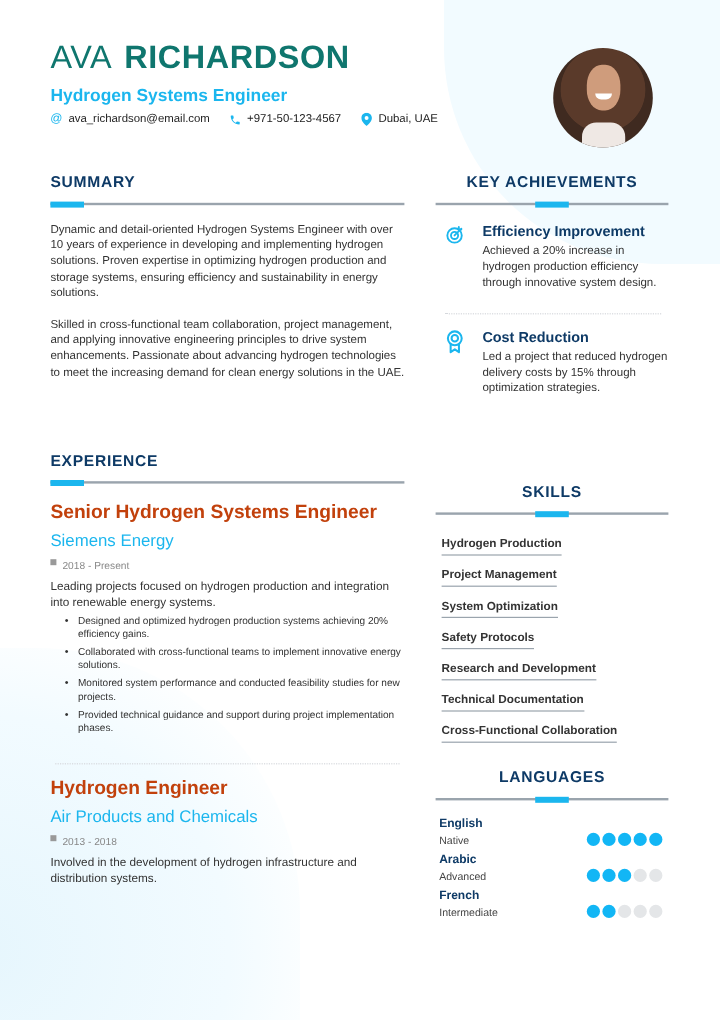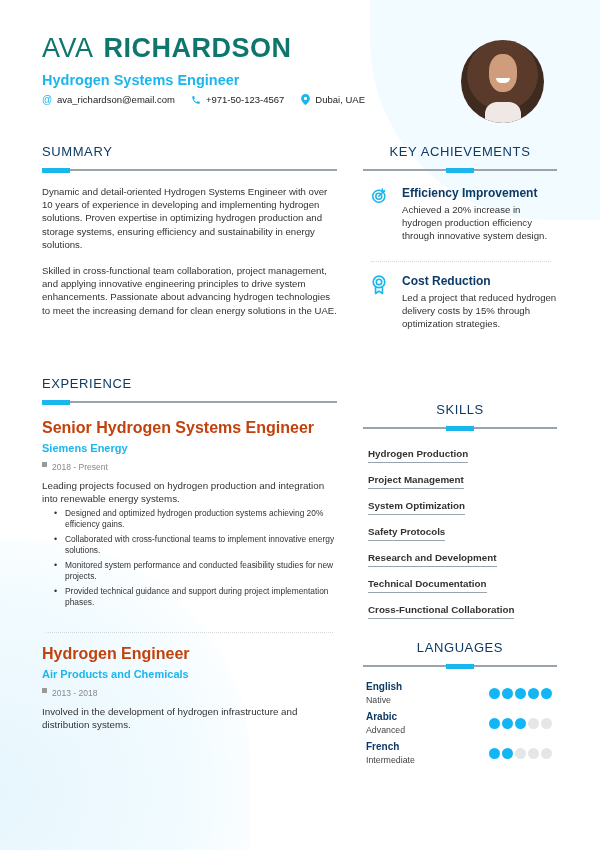--- a/index.html
+++ b/index.html
@@ -34,37 +34,37 @@
     .photo {
       position: absolute; left: 461px; top: 40px; width: 83px; height: 83px; border-radius: 50%;
       background: radial-gradient(circle at 50% 42%, #d9a888 0 20%, #5a3a2a 21% 55%, #3f2a20 56% 100%);
       overflow: hidden;
     }
     .photo .face { position: absolute; left: 28px; top: 14px; width: 28px; height: 38px; border-radius: 45%; background: #cf9c7c; }
     .photo .smile { position: absolute; left: 35px; top: 38px; width: 14px; height: 5px; background: #fff; border-radius: 0 0 8px 8px; }
     .photo .shirt { position: absolute; left: 24px; top: 62px; width: 36px; height: 30px; background: #efe8e4; border-radius: 12px 12px 0 0; }
 
     
-    .sec-title { font-size: 13px; font-weight: 400; color: #0e3a66; letter-spacing: 0.6px; }
+    .sec-title { font-size: 13px; font-weight: 700; color: #0e3a66; letter-spacing: 0.6px; }
     .rule { position: relative; height: 2px; background: #9aa4ad; }
     .rule .accent { position: absolute; top: -1.5px; height: 5px; width: 28px; background: #1bb6ee; }
 
     
     .left { position: absolute; left: 42px; width: 295px; }
     .summary { top: 144px; }
     .summary .rule { margin-top: 10px; }
     .summary .rule .accent { left: 0; }
     .para { font-size: 9.6px; line-height: 13.2px; color: #333; margin-top: 14px; }
 
     .experience { top: 376px; }
     .experience .rule { margin-top: 10px; }
     .experience .rule .accent { left: 0; }
     .job { margin-top: 16px; }
     .job-title { font-size: 16px; font-weight: 700; color: #c2410c; }
-    .company { font-size: 11px; font-weight: 700; color: #1bb6ee; margin-top: 5px; }
+    .company { font-size: 14px; font-weight: 400; color: #1bb6ee; margin-top: 5px; }
     .dates { font-size: 8.5px; color: #888; margin-top: 8px; display: flex; align-items: flex-start; gap: 5px; }
     .dates .cal { width: 5px; height: 5px; background: #999; display: inline-block; }
     .job-desc { font-size: 9.8px; line-height: 13.4px; color: #333; margin-top: 7px; }
     .bullets { list-style: none; margin-top: 2px; padding-left: 12px; }
     .bullets li { position: relative; padding-left: 11px; font-size: 8.4px; line-height: 11px; color: #333; margin-bottom: 4px; }
     .bullets li::before { content: "•"; position: absolute; left: 0; top: 0; color: #333; font-size: 9px; }
     .dotted { border-top: 1px dotted #d5d8dc; margin: 24px 0 0 4px; width: 287px; }
     .job2 { margin-top: 12px; }
 
     
@@ -79,21 +79,21 @@
     .ach-h { font-size: 12px; font-weight: 700; color: #0e3a66; }
     .ach-p { font-size: 9.6px; line-height: 13.2px; color: #333; margin-top: 3px; }
     .ach-sep { border-top: 1px dotted #d5d8dc; margin: 18px 6px 0 8px; }
 
     .skills { top: 402px; }
     .skill-list { margin-top: 14px; padding-left: 5px; }
     .skill { display: inline-block; font-size: 9.8px; font-weight: 700; color: #333; padding-bottom: 3px; border-bottom: 1.5px solid #9aa4ad; margin-bottom: 6px; }
     .skill-row { display: block; }
 
     .languages { top: 640px; }
-    .lang { display: flex; justify-content: space-between; align-items: center; margin-top: 14px; padding-left: 3px; }
+    .lang { display: flex; justify-content: space-between; align-items: flex-end; margin-top: 14px; padding-left: 3px; }
     .lang + .lang { margin-top: 6px; }
     .lang-name { font-size: 10px; font-weight: 700; color: #0e3a66; }
     .lang-level { font-size: 8.8px; color: #444; margin-top: 3px; }
     .dots { display: flex; gap: 2px; margin-top: 1px; padding-right: 5px; }
     .dot { width: 11px; height: 11px; border-radius: 50%; background: #e4e6e8; }
     .dot.on { background: #12b6f5; }
   </style>
 </head>
 <body>
 

